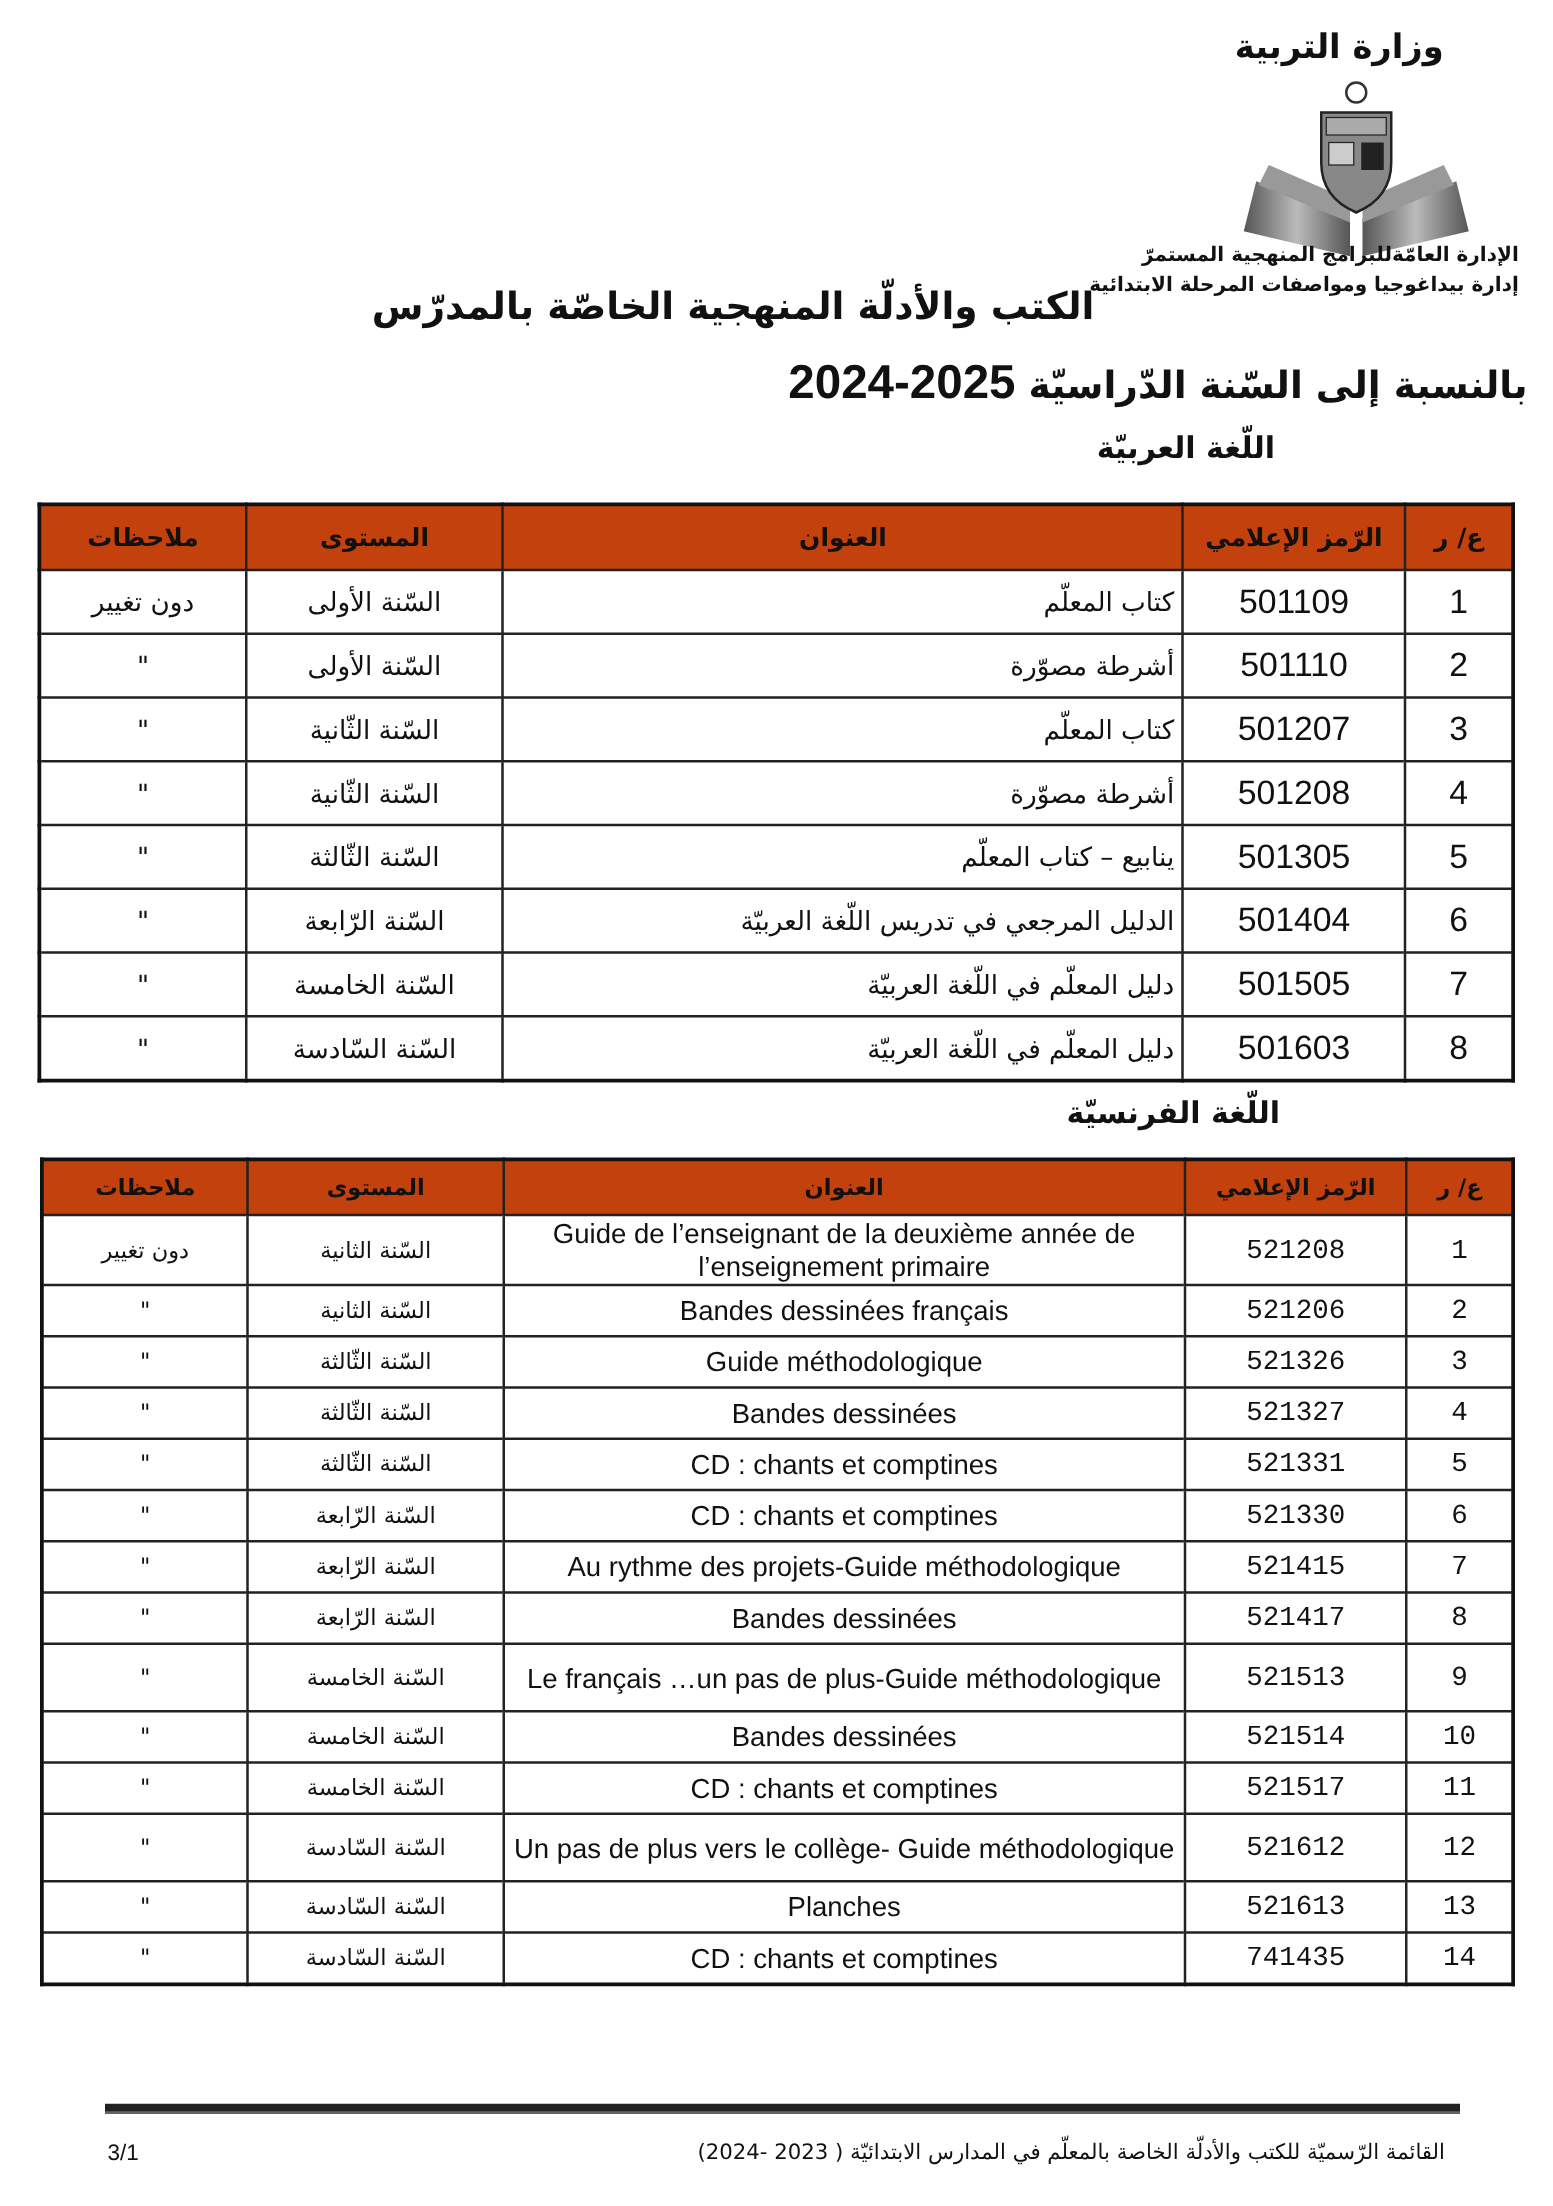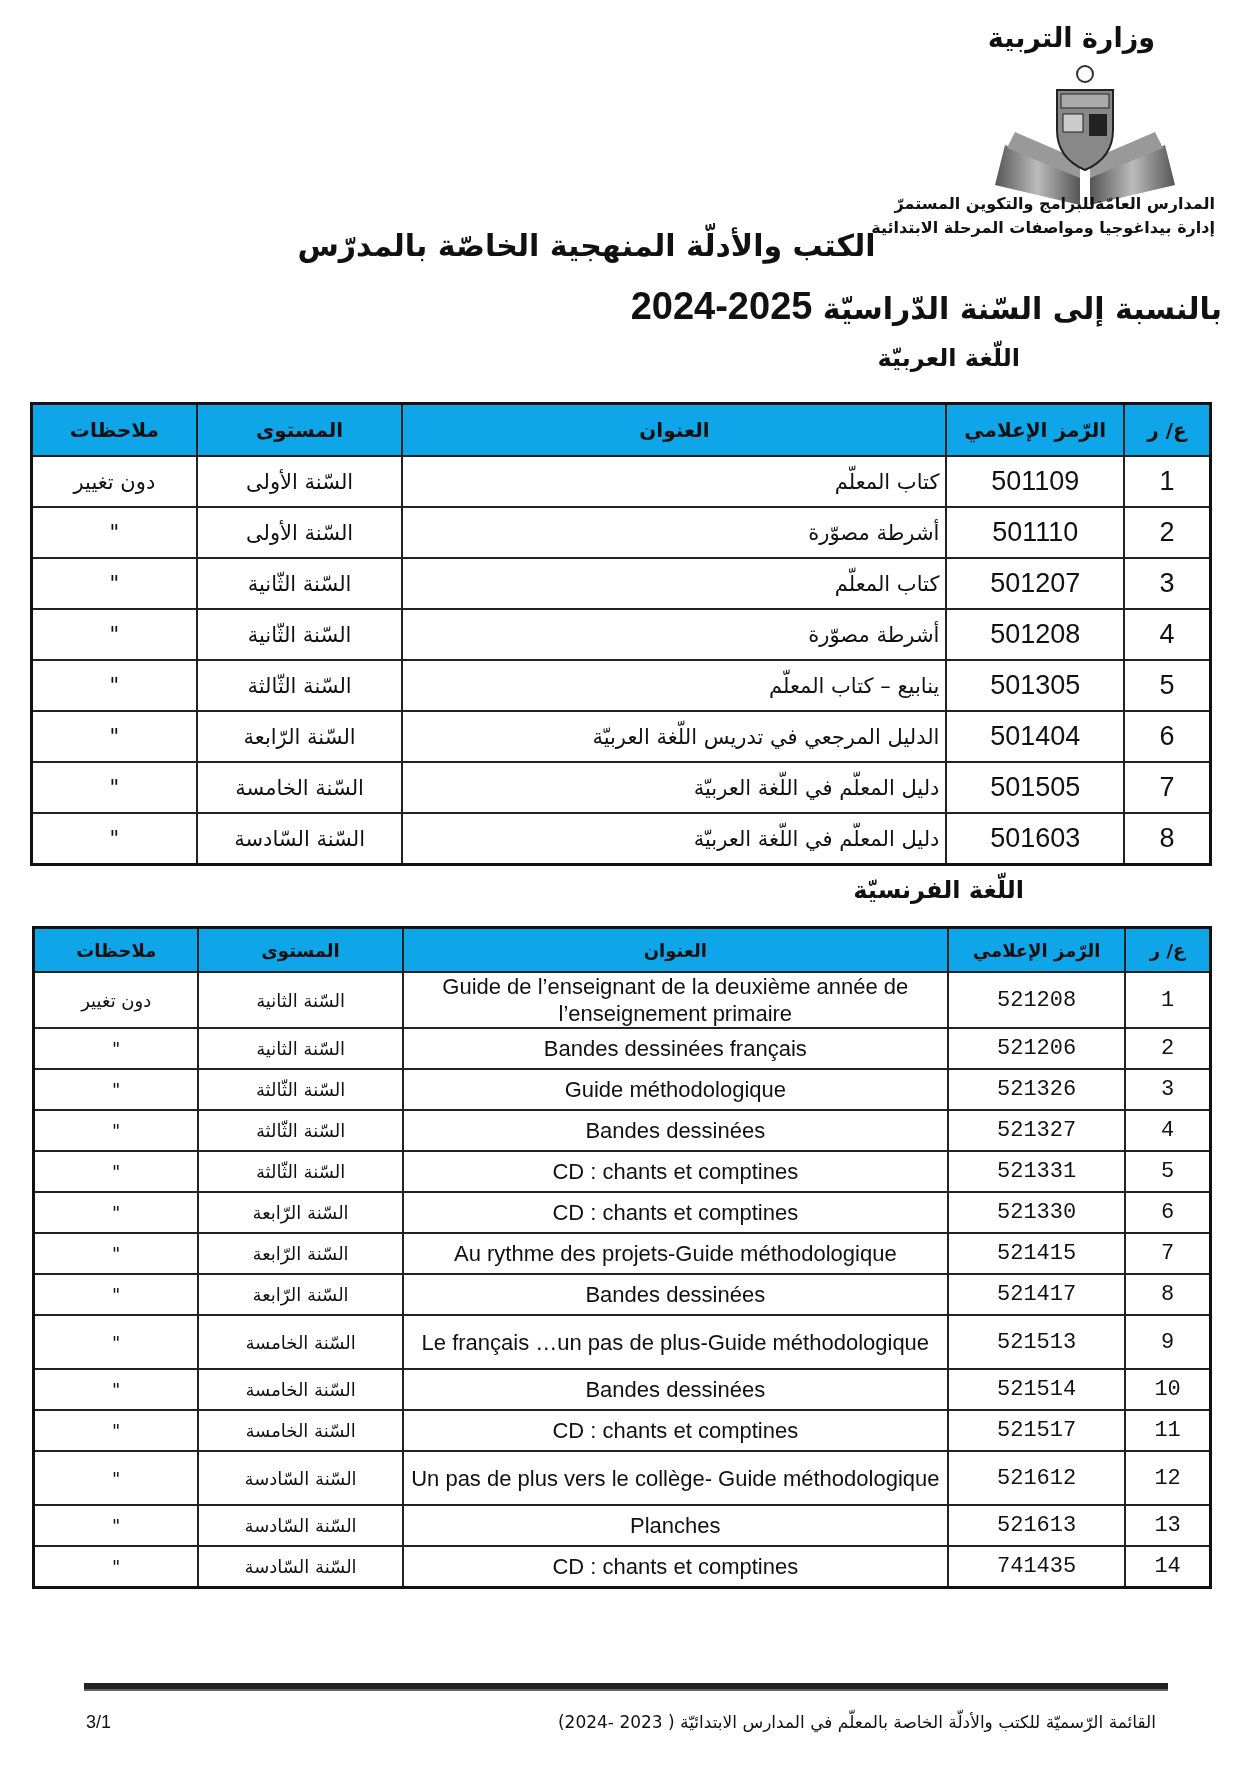--- a/index.html
+++ b/index.html
@@ -8,21 +8,21 @@
   .ministry { position:absolute; top:4px; right:60px; font-weight:bold; font-size:27px; white-space:nowrap; }
   .emblem { position:absolute; top:42px; left:40px; width:200px; height:150px; }
   .dept1 { position:absolute; top:176px; right:0; font-size:16px; font-weight:bold; white-space:nowrap; }
   .dept2 { position:absolute; top:200px; right:0; font-size:16px; font-weight:bold; white-space:nowrap; }
   .title1 { position:absolute; top:228px; left:0; width:1242px; text-align:center; direction:rtl; font-weight:bold; font-size:30px; padding-right:69px; box-sizing:border-box; }
   .title2 { position:absolute; top:285px; left:0; width:1242px; text-align:right; direction:rtl; font-weight:bold; font-size:30px; box-sizing:border-box; padding-right:20px; }
   .title2 .year { font-size:38px; font-family:"Liberation Sans", sans-serif; }
   .section-h { position:absolute; direction:rtl; font-weight:bold; font-size:24px; white-space:nowrap;text-align:right; }
   table.doc { position:absolute; border-collapse:collapse; direction:rtl; table-layout:fixed; }
   table.doc th, table.doc td { border:2px solid #222; text-align:center; padding:0 6px; }
-  table.doc th { background:#0ea5e9; font-weight:bold; }
+  table.doc th { background:#c2410c; font-weight:bold; }
   table.ar { left:30px; top:402px; width:1182px; border:3px solid #111; }
   table.ar th { height:50px; font-size:20px; }
   table.ar td { height:49px; font-size:21px; }
   table.ar td.num, table.ar td.code { font-family:"Liberation Sans", sans-serif; font-size:27px; }
   table.ar td.title { text-align:right; }
   table.fr { left:32px; top:926px; width:1180px; border:3px solid #111; }
   table.fr th { height:42px; font-size:18px; }
   table.fr td { height:39px; font-size:18px; }
   table.fr td.num, table.fr td.code { font-family:Liberation Mono, monospace; font-size:22px; }
   table.fr td.title { direction:ltr; text-align:center; font-family:"Liberation Sans", sans-serif; font-size:22px; line-height:27px; }
@@ -48,21 +48,21 @@
     <polygon points="20,85 95,115 95,145 10,125" fill="url(#pg)"></polygon>
     <polygon points="180,85 105,115 105,145 190,125" fill="url(#pg)"></polygon>
     <polygon points="30,72 95,100 95,118 22,88" fill="#999"></polygon>
     <polygon points="170,72 105,100 105,118 178,88" fill="#999"></polygon>
     <circle cx="100" cy="14" r="8" fill="none" stroke="#333" stroke-width="2"></circle>
     <path d="M72 30 L128 30 L128 70 Q128 98 100 110 Q72 98 72 70 Z" fill="#888" stroke="#222" stroke-width="2"></path>
     <rect x="76" y="34" width="48" height="14" fill="#aaa" stroke="#222" stroke-width="1"></rect>
     <rect x="78" y="54" width="20" height="18" fill="#ccc" stroke="#222" stroke-width="1"></rect>
     <rect x="104" y="54" width="18" height="22" fill="#222"></rect>
   </svg>
-  <div class="dept1">المدارس العامّةللبرامج والتكوين المستمرّ</div>
+  <div class="dept1">الإدارة العامّةللبرامج المنهجية المستمرّ</div>
   <div class="dept2">إدارة بيداغوجيا ومواصفات المرحلة الابتدائية</div>
 </div>
 
 <div class="title1">الكتب والأدلّة المنهجية الخاصّة بالمدرّس</div>
 <div class="title2">
   <span>بالنسبة إلى السّنة الدّراسيّة</span>
   <span class="year" dir="ltr">2024-2025</span>
 </div>
 
 <div class="section-h" style="top:344px; right:222px;">اللّغة العربيّة</div>

